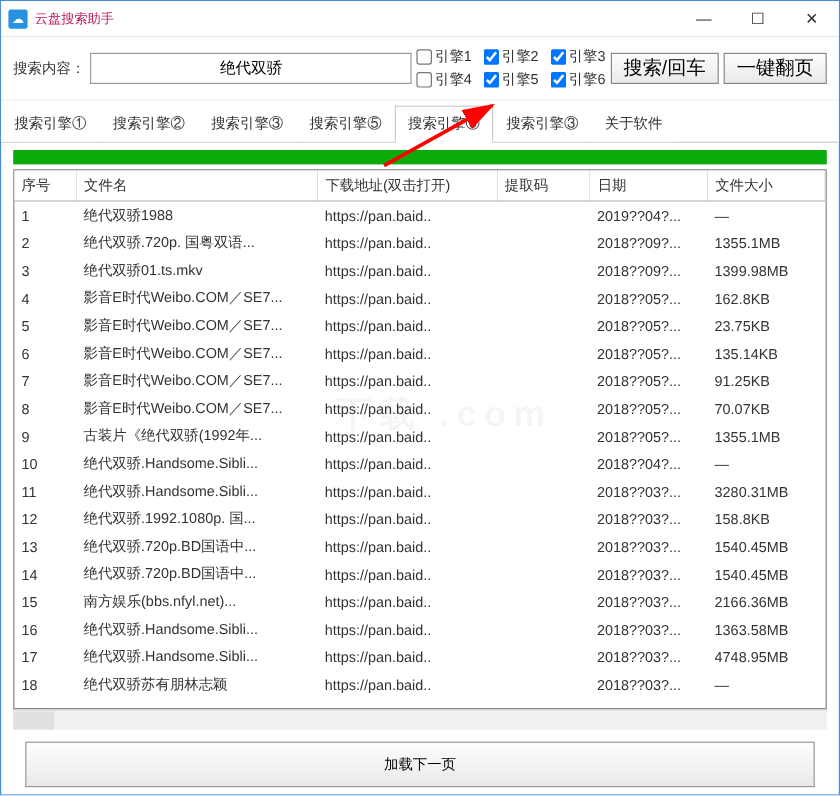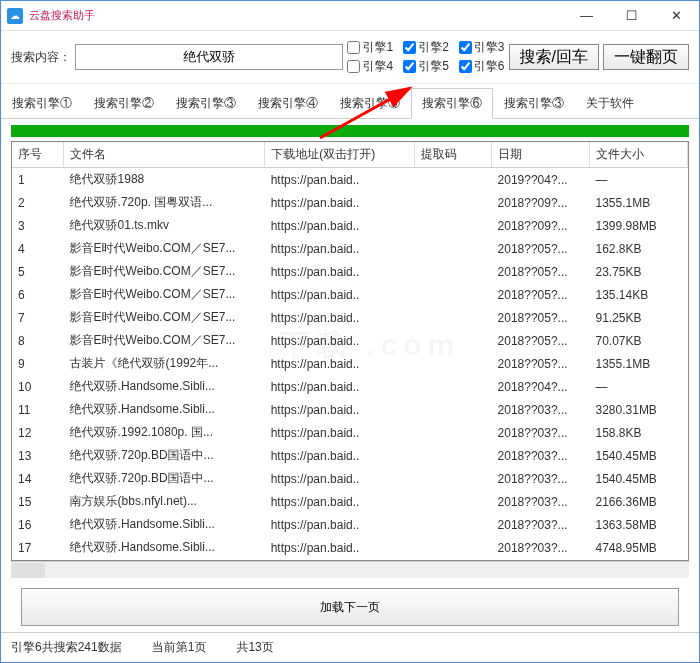--- a/index.html
+++ b/index.html
@@ -84,21 +84,20 @@
         </label>
       </div>
     <button class="btn">搜索/回车</button>
     <button class="btn">一键翻页</button>
   </div>
 
   <div class="tabs" id="tabs">
       <div class="tab">搜索引擎①</div>
       <div class="tab">搜索引擎②</div>
       <div class="tab">搜索引擎③</div>
-      <div class="tab">搜索引擎④</div>
       <div class="tab">搜索引擎⑤</div>
       <div class="tab active">搜索引擎⑥</div>
       <div class="tab">搜索引擎③</div>
       <div class="tab">关于软件</div>
     </div>
 
   <div class="content">
     <div class="green-bar"></div>
     <div class="table-wrap">
       <table>
@@ -259,25 +258,20 @@
             </tr>
           </tbody>
       </table>
     </div>
     <div class="hscroll">
         <div class="thumb"></div>
       </div>
     <div class="load-more">加载下一页</div>
   </div>
 
-  <div class="statusbar">
-    <span>引擎6共搜索241数据</span>
-    <span>当前第1页</span>
-    <span>共13页</span>
-  </div>
 </div>
 
 <svg class="arrow-annot" style="left:310px;top:78px" width="130" height="70">
   <defs>
       <marker id="ah" markerWidth="10" markerHeight="10" refX="8" refY="3" orient="auto">
         <path d="M0,0 L9,3 L0,6 Z" fill="#ff0000"></path>
       </marker>
     </defs>
   <line x1="10" y1="60" x2="100" y2="10" stroke="#ff0000" stroke-width="3" marker-end="url(#ah)"></line>
 </svg>

